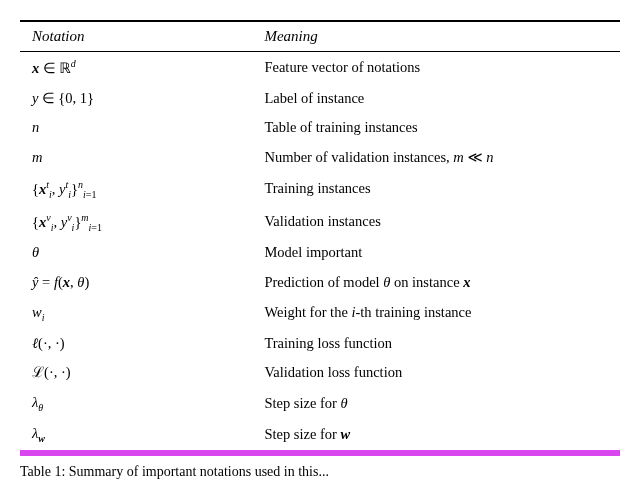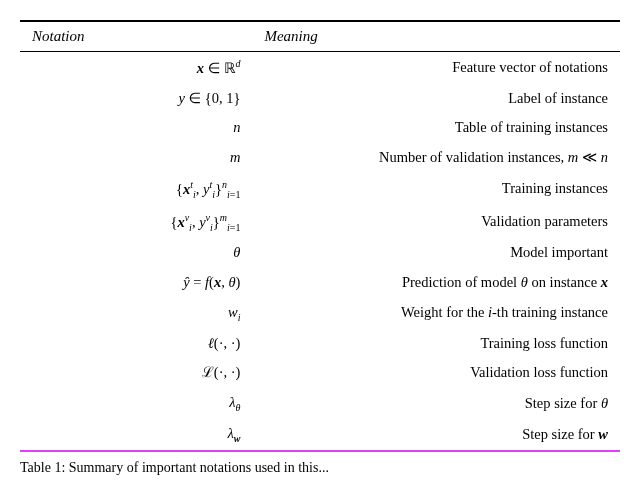--- a/index.html
+++ b/index.html
@@ -21,41 +21,40 @@
     }
 
     .container {
       width: 600px;
     }
 
     table {
       width: 100%;
       border-collapse: collapse;
       border-top: 2px solid #000;
-      border-bottom: 2px solid #d946ef;
+      border-bottom: 6px solid #d946ef;
     }
 
     thead tr {
       border-bottom: 1px solid #000;
     }
 
     th {
       font-weight: normal;
       font-style: italic;
       text-align: left;
       padding: 6px 12px 6px 12px;
       font-size: 15px;
     }
 
     td {
       padding: 4px 12px 4px 12px;
       vertical-align: middle;
       font-size: 14.5px;
       line-height: 1.5;
-      text-align: right;
     }
 
     td:first-child {
       white-space: nowrap;
       min-width: 160px;
     }
 
     .caption {
       margin-top: 8px;
       font-size: 14px;
@@ -95,21 +94,21 @@
         <tr>
           <td><i>m</i></td>
           <td>Number of validation instances, <i>m</i> ≪ <i>n</i></td>
         </tr>
         <tr>
           <td>{<b><i>x</i></b><sup><i>t</i></sup><sub><i>i</i></sub>, <i>y</i><sup><i>t</i></sup><sub><i>i</i></sub>}<sup><i>n</i></sup><sub><i>i</i>=1</sub></td>
           <td>Training instances</td>
         </tr>
         <tr>
           <td>{<b><i>x</i></b><sup><i>v</i></sup><sub><i>i</i></sub>, <i>y</i><sup><i>v</i></sup><sub><i>i</i></sub>}<sup><i>m</i></sup><sub><i>i</i>=1</sub></td>
-          <td>Validation parameters</td>
+          <td>Validation instances</td>
         </tr>
         <tr>
           <td><i>θ</i></td>
           <td>Model important</td>
         </tr>
         <tr>
           <td><i>ŷ</i> = <i>f</i>(<b><i>x</i></b>, <i>θ</i>)</td>
           <td>Prediction of model <i>θ</i> on instance <b><i>x</i></b></td>
         </tr>
         <tr>

